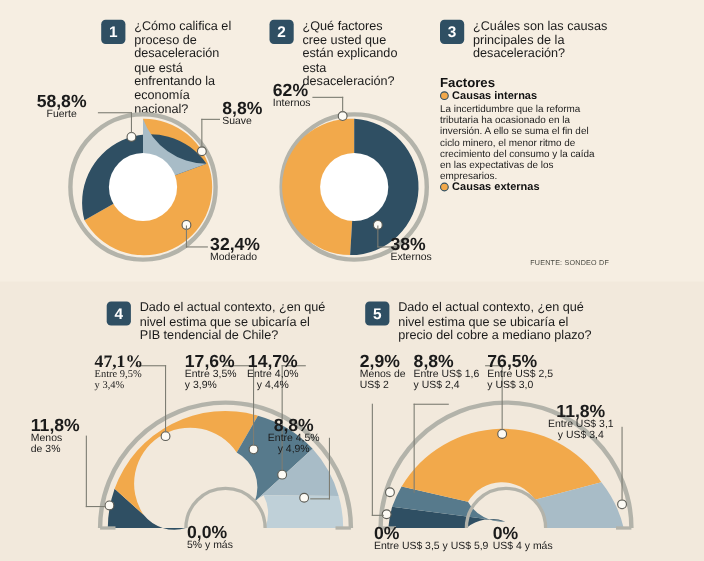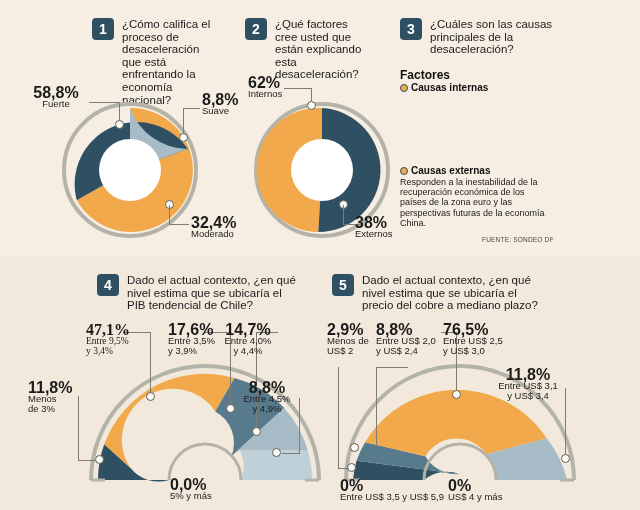--- a/index.html
+++ b/index.html
@@ -134,27 +134,27 @@
   <div class="qnum">3</div>
   <div class="qtext">¿Cuáles son las causas principales de la desaceleración?</div>
 </div>
 
 <div id="factors-title" style="left:400px;top:68px;">Factores</div>
 
 <div class="cause" style="left:400px;top:82px;">
   <div class="cause-head">
     <span class="bullet"></span><span>Causas internas</span>
   </div>
+  <div class="cause-body">La incertidumbre que la reforma tributaria  ha ocasionado en la inversión. A ello se suma el fin del ciclo minero, el menor ritmo de crecimiento del consumo y la caída en las expectativas de los empresarios.</div>
 </div>
 
 <div class="cause" style="left:400px;top:165px;">
   <div class="cause-head">
     <span class="bullet"></span><span>Causas externas</span>
   </div>
-  <div class="cause-body">Responden a la inestabilidad de la recuperación económica de los países de la zona euro y las perspectivas futuras de la economía China.</div>
 </div>
 
 <div id="fuente" style="left:482px;top:236px;">FUENTE: SONDEO DF</div>
 
 <div class="qblock clearfix" style="left:97px;top:274px;width:200px;">
   <div class="qnum">4</div>
   <div class="qtext">Dado el actual contexto, ¿en qué nivel estima que se ubicaría el PIB tendencial de Chile?</div>
 </div>
 
 <svg id="svg-c4" style="left:85px;top:368px;" width="245" height="118" viewBox="0 0 245 118">
@@ -261,21 +261,21 @@
   <span class="pct">11,8%</span>
   <span>Entre US$ 3,1</span><br>
   <span>y US$ 3,4</span>
 </div>
 
 <div class="dot" style="left:350px;top:443px;"></div>
 <div class="leader h" style="left:376px;top:367px;width:32px;"></div>
 <div class="leader v" style="left:376px;top:367px;height:81px;"></div>
 <div class="lbl" style="left:376px;top:325px;width:72px;">
   <span class="pct">8,8%</span>
-  <span>Entre US$ 2,0</span><br>
+  <span>Entre US$ 1,6</span><br>
   <span>y US$ 2,4</span>
 </div>
 
 <div class="dot" style="left:347px;top:463px;"></div>
 <div class="leader h" style="left:338px;top:468px;width:11px;"></div>
 <div class="leader v" style="left:338px;top:367px;height:102px;"></div>
 <div class="lbl" style="left:327px;top:325px;width:62px;">
   <span class="pct">2,9%</span>
   <span>Menos de</span><br>
   <span>US$ 2</span>

